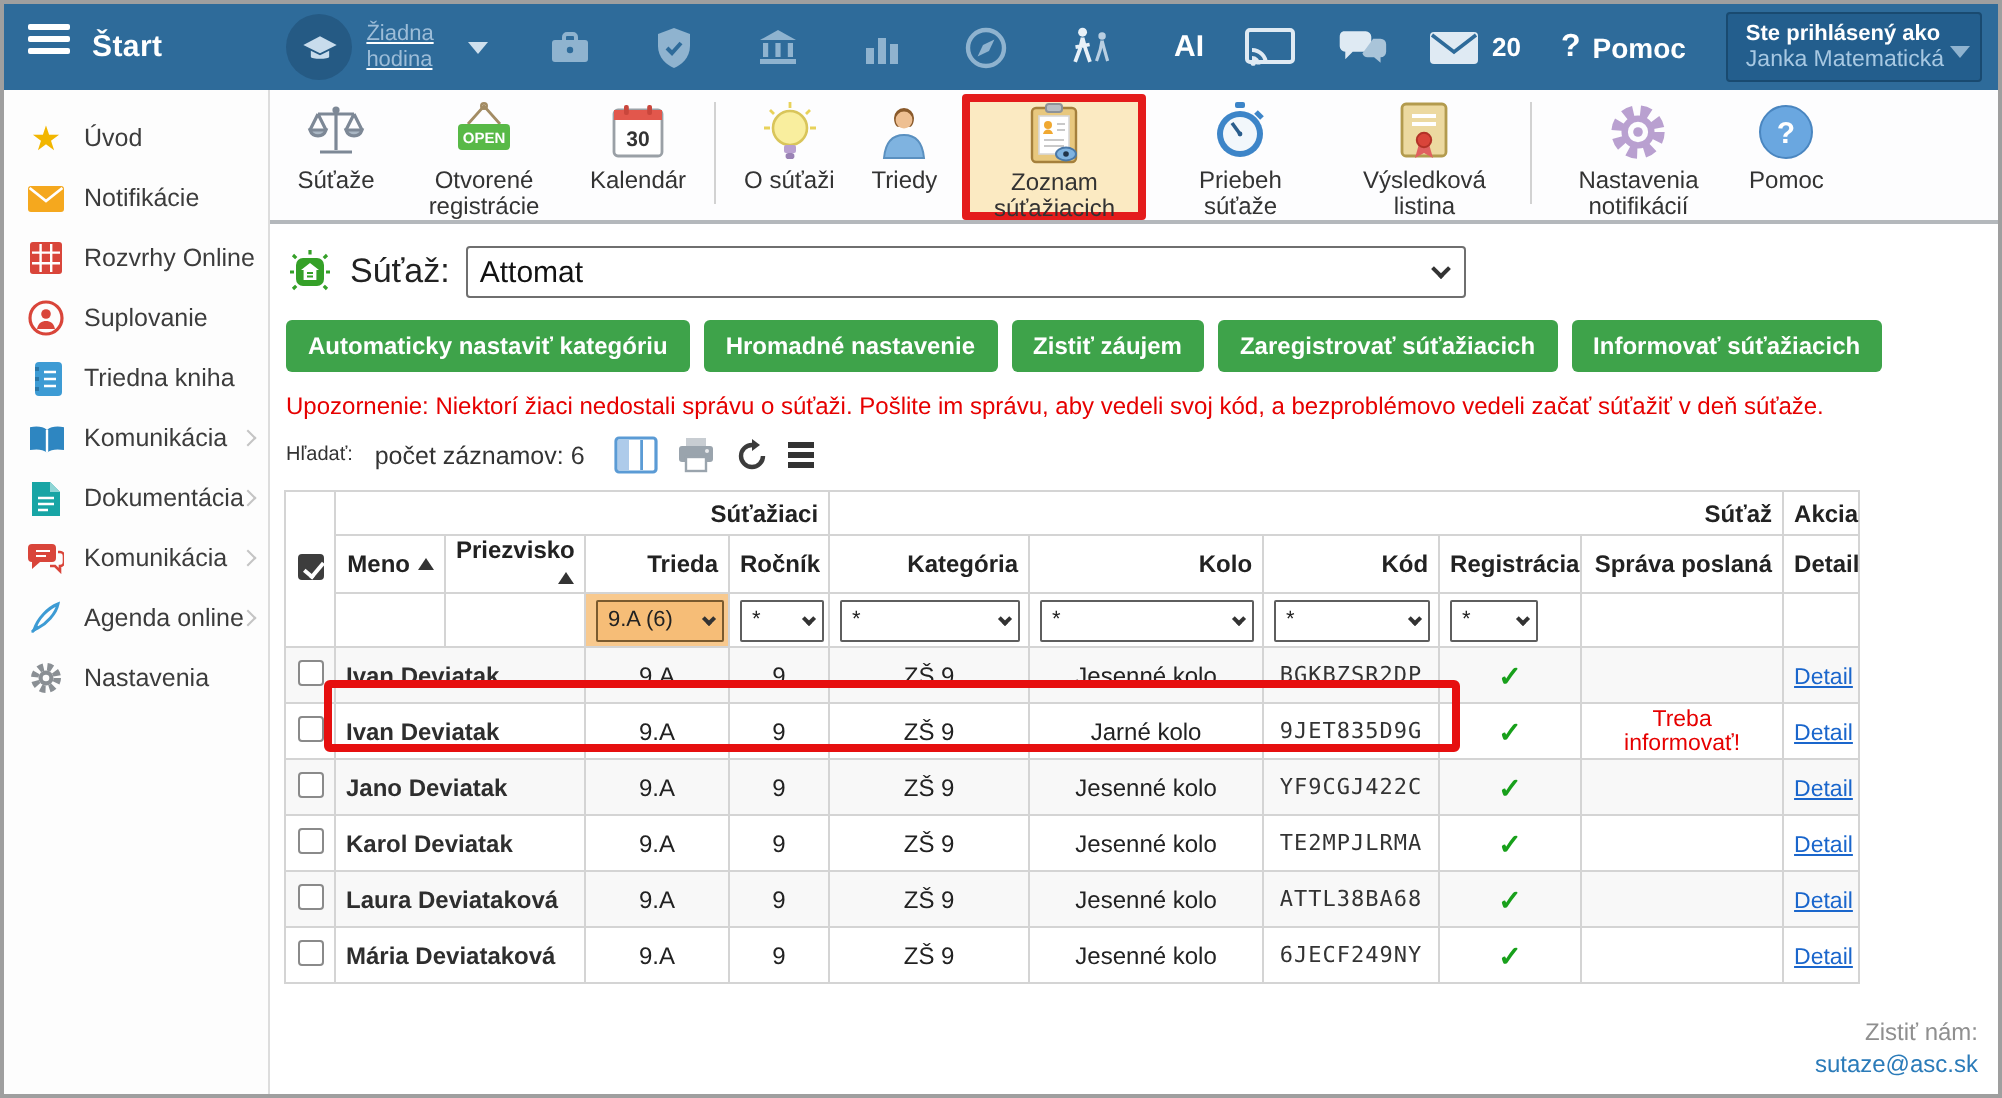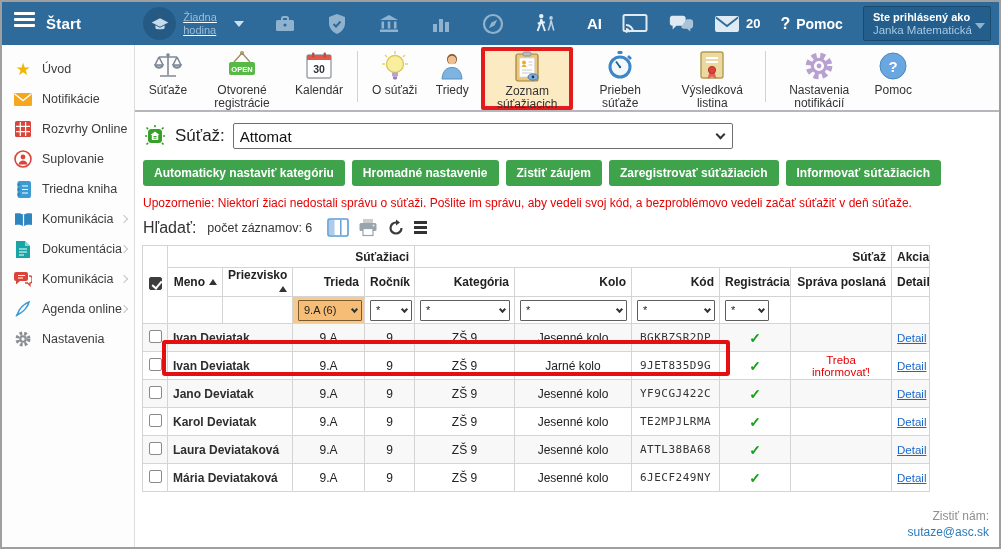--- a/index.html
+++ b/index.html
@@ -53,21 +53,21 @@
   .contest-label { font-size:17px; color:#222; }
   .sel { border:1px solid #6f6f6f; background:#fff; display:flex; align-items:center; justify-content:space-between; cursor:pointer; }
   .contest-sel { width:500px; height:26px; padding:0 8px 0 6px; font-size:15px; color:#111; border-radius:2px; }
   .chev { width:7px; height:7px; border-right:2px solid #333; border-bottom:2px solid #333; transform:rotate(45deg); margin-top:-3px; }
 
   .btn-row { display:flex; gap:7px; margin-left:1px; }
   .gbtn { background:#3ea34a; color:#fff; font-weight:bold; font-size:12px; border:none; border-radius:3px; padding:6px 11px; cursor:pointer; font-family:"Liberation Sans",sans-serif; }
   .warning { color:#e60000; font-size:12px; margin:10px 0 8px 1px; }
 
   .search-row { display:flex; align-items:center; gap:9px; margin:0 0 8px 1px; }
-  .search-label { font-size:16px; color:#333; }
+  .search-label { font-size:10px; color:#333; }
   .search-input { width:190px; height:23px; border:1px solid #bbb; font-size:12px; padding:0 7px; color:#333; font-family:"Liberation Sans",sans-serif; }
   .search-input::placeholder { color:#9a9a9a; }
   .records { font-size:12.5px; color:#333; margin-left:2px; }
   .mini-ic { cursor:pointer; display:flex; align-items:center; }
   .list-bars { width:13px; height:2.5px; background:#333; box-shadow:0 5px 0 #333, 0 10px 0 #333; margin-top:-10px; }
 
   
   .table-wrap { position:relative; width:788px; }
   table.grid { border-collapse:collapse; width:787px; table-layout:fixed; font-size:12px; color:#222; }
   table.grid th, table.grid td { border:1px solid #d4d4d4; padding:0 5px; }

